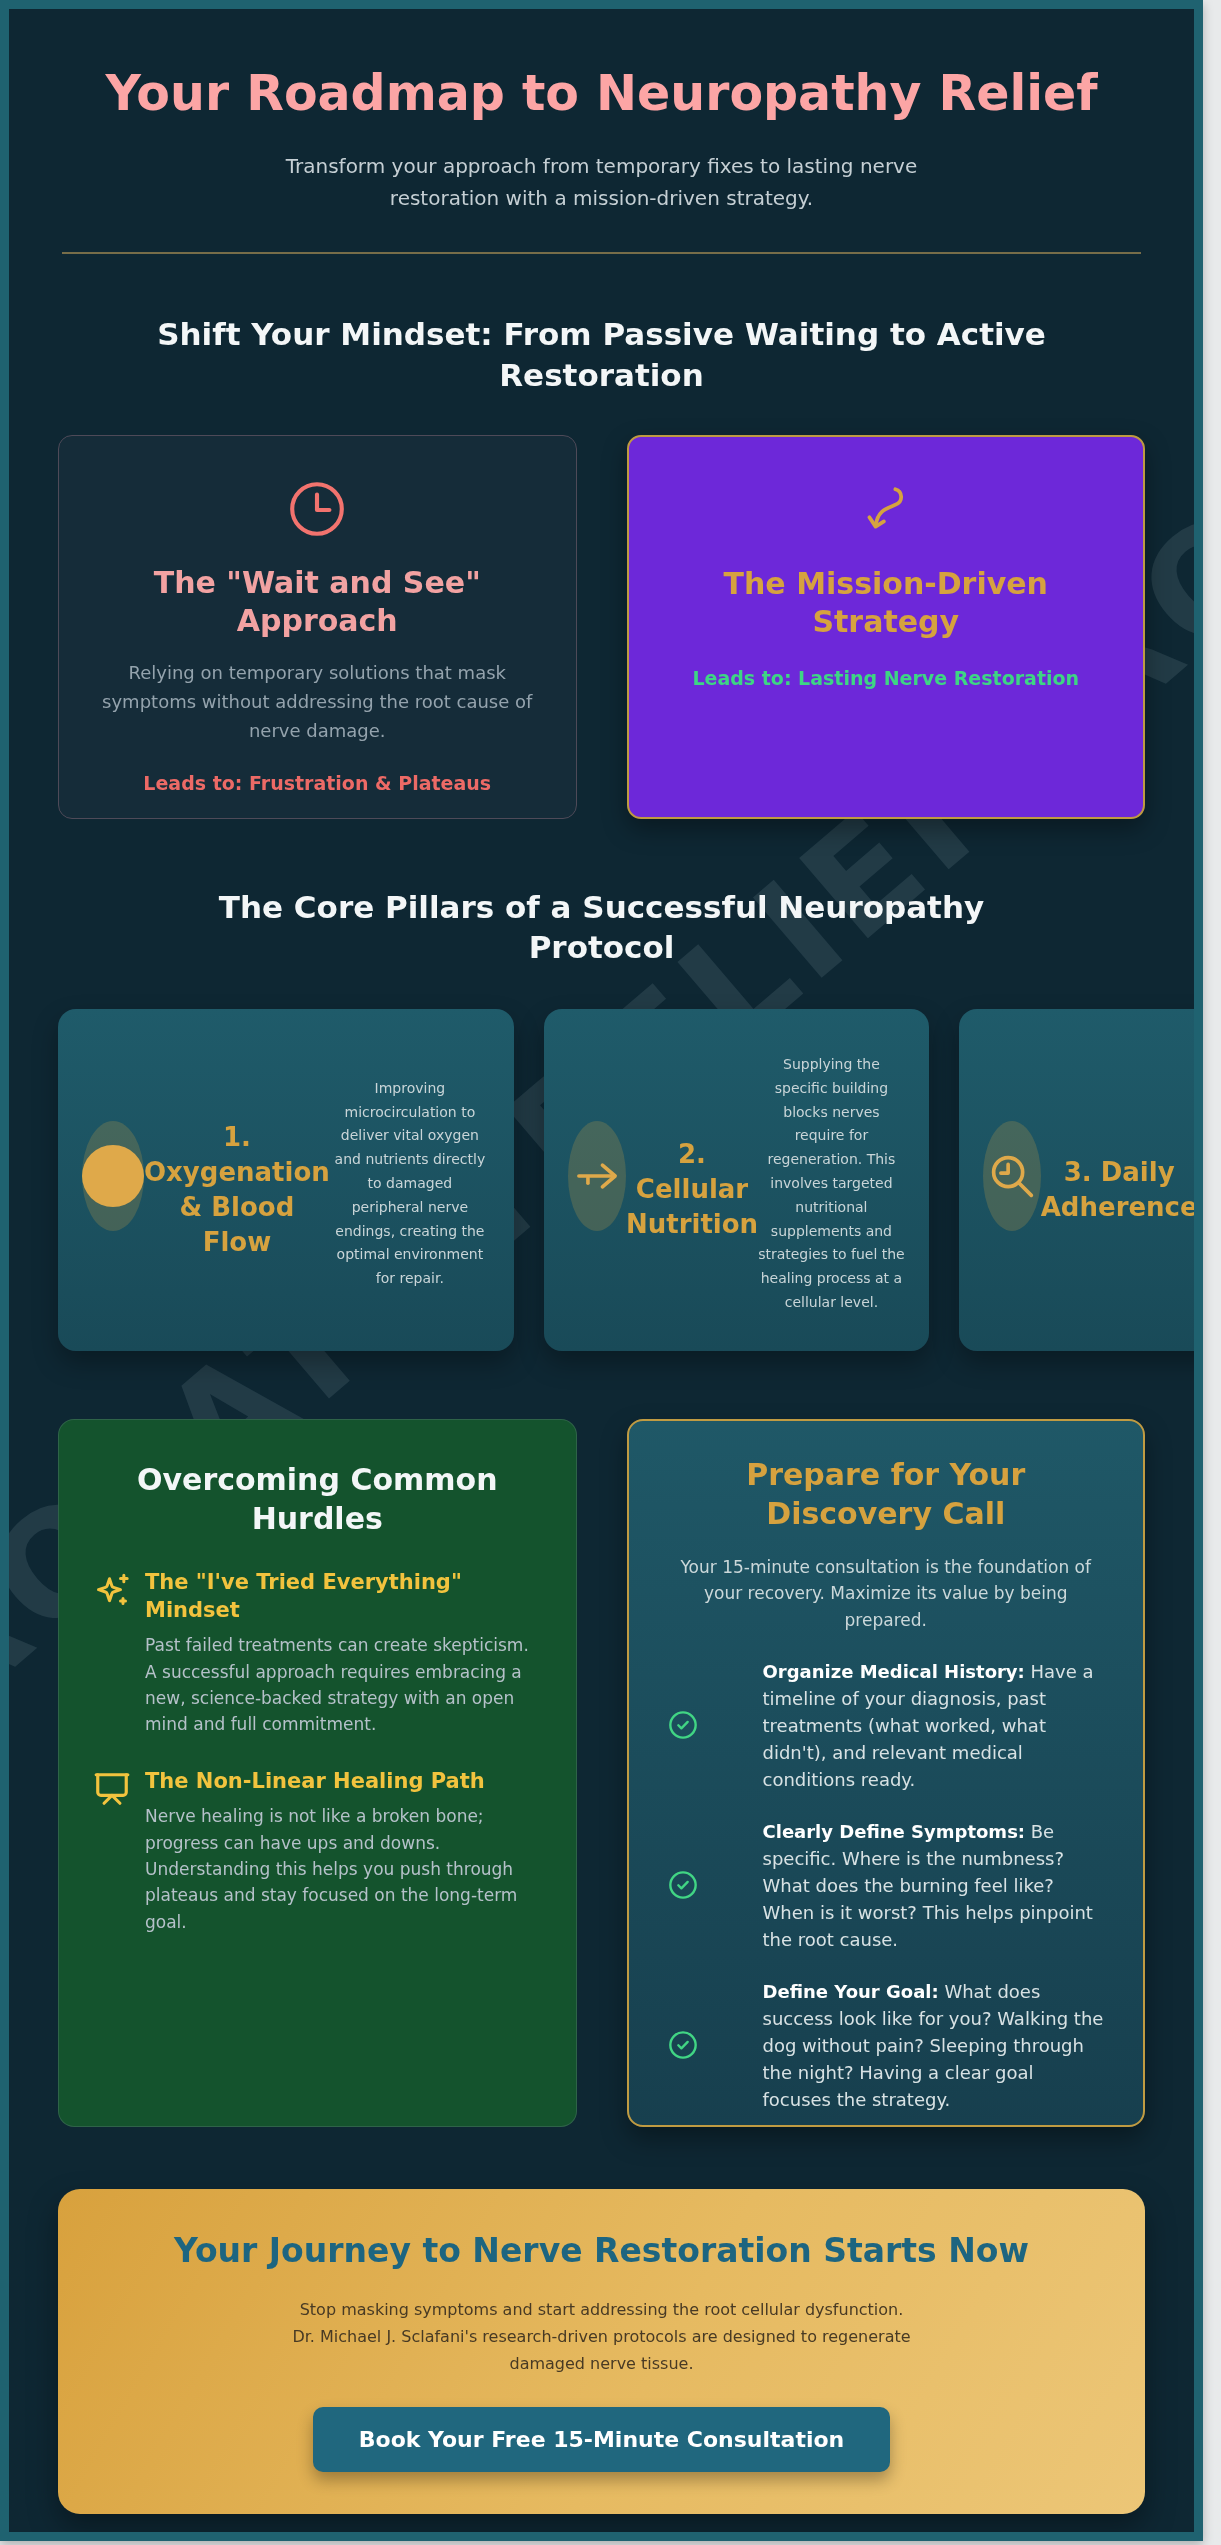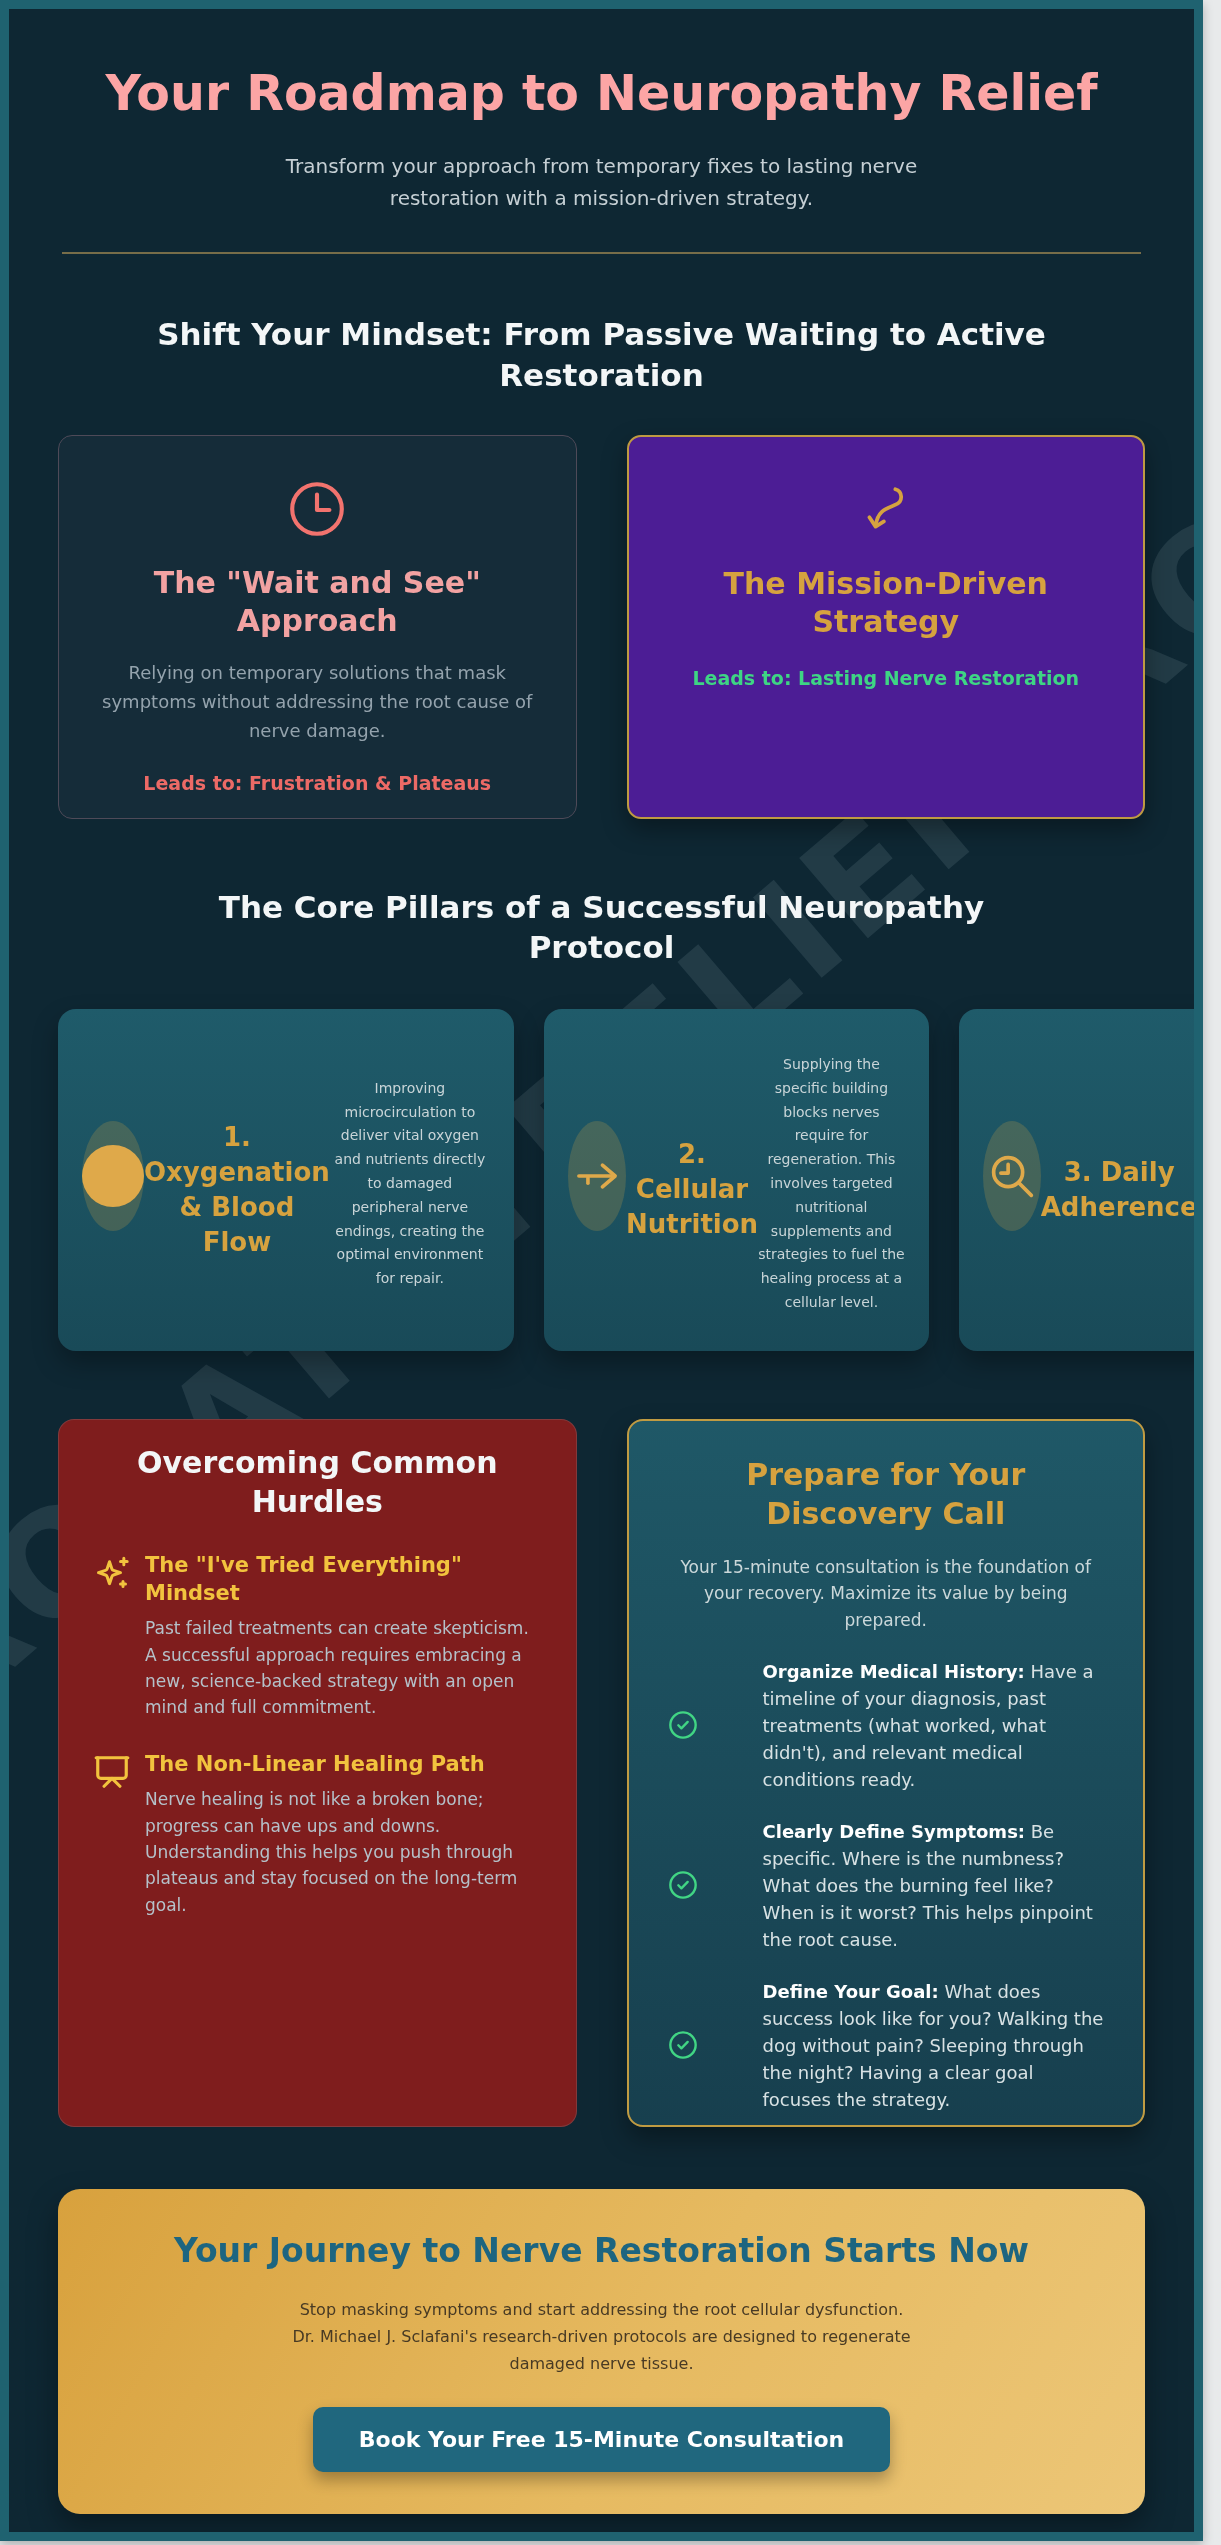--- a/index.html
+++ b/index.html
@@ -45,21 +45,21 @@
   .section-heading.pillars-h { margin-top:68px; }
 
   
   .mindset-grid { margin-top:40px; display:grid; grid-template-columns:1fr 1fr; gap:50px; }
   .mcard {
     border-radius:14px; padding:40px 30px 24px; text-align:center;
     min-height:356px; display:flex; flex-direction:column; align-items:center;
   }
   .mcard .icon-wrap { height:66px; display:flex; align-items:center; justify-content:center; }
   .mcard-passive { background:#152c39; border:1px solid #4e4a58; }
-  .mcard-active  { background:#4c1d95; border:2px solid #bf9a42; box-shadow:0 10px 24px rgba(0,0,0,.35); }
+  .mcard-active  { background:#6d28d9; border:2px solid #bf9a42; box-shadow:0 10px 24px rgba(0,0,0,.35); }
   .mcard h3 { margin-top:22px; font-size:30px; line-height:1.27; font-weight:800; max-width:430px; }
   .mcard-passive h3 { color:#f2a2a2; }
   .mcard-active  h3 { color:#d6a23f; }
   .mcard p { margin-top:18px; font-size:18px; line-height:1.62; max-width:470px; }
   .mcard-passive p { color:#94a3ad; }
   .mcard-active  p { color:#d5e0e2; }
   .leads { margin-top:26px; font-size:19px; font-weight:800; }
   .leads-bad  { color:#ec6a66; }
   .leads-good { color:#3ed584; }
 
@@ -76,22 +76,22 @@
     background:rgba(214,162,63,0.22);
     display:flex; align-items:center; justify-content:center;
   }
   .badge .dot { width:62px; height:62px; border-radius:50%; background:#dfa94a; }
   .pcard h3 { margin-top:28px; font-size:26px; line-height:1.35; font-weight:800; color:#d6a23f; max-width:262px; }
   .pcard p { margin-top:16px; font-size:14px; line-height:1.7; color:#c9d5d8; max-width:300px; }
 
   
   .bottom-grid { margin-top:68px; display:grid; grid-template-columns:1fr 1fr; gap:50px; }
   .hcard {
-    background:#7f1d1d; border:1px solid rgba(140,160,170,.22);
-    border-radius:16px; padding:23px 34px;
+    background:#14532d; border:1px solid rgba(140,160,170,.22);
+    border-radius:16px; padding:40px 34px;
   }
   .hcard h3 { text-align:center; font-size:30px; line-height:1.32; font-weight:800; color:#f3f6f7; max-width:380px; margin:0 auto; }
   .hitem { margin-top:30px; display:grid; grid-template-columns:52px 1fr; }
   .hitem .icon-col { padding-top:2px; }
   .hitem h4 { font-size:21px; line-height:1.32; font-weight:800; color:#f2c33e; }
   .hitem p { margin-top:8px; font-size:17px; line-height:1.55; color:#b5c1c9; }
 
   .dcard {
     background:linear-gradient(180deg,#1f5867 0%,#173f4e 100%);
     border:2px solid #c09b42; border-radius:16px;

